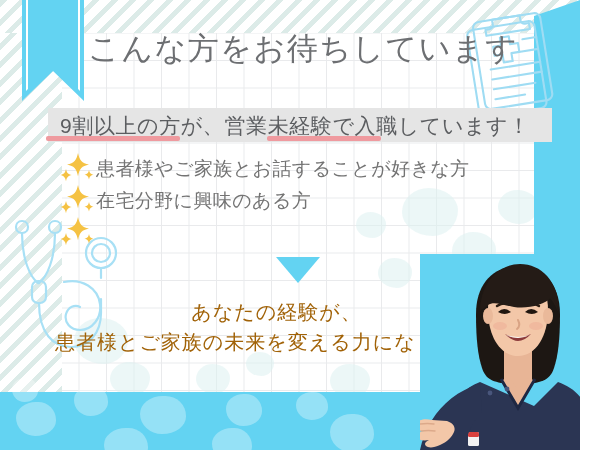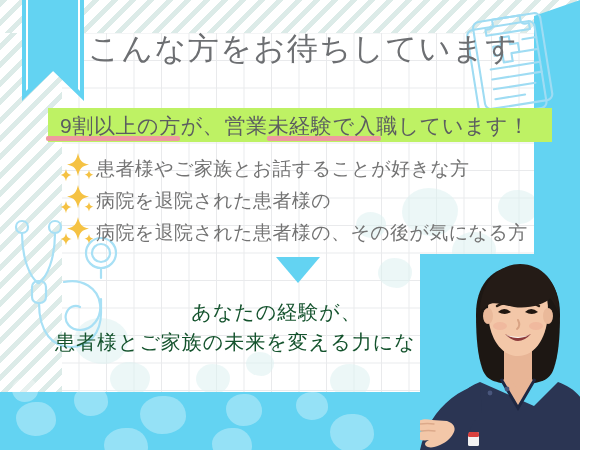--- a/index.html
+++ b/index.html
@@ -101,21 +101,21 @@
     font-size:31px;line-height:1;
     color:#6d6f72;
     letter-spacing:1.5px;
     font-weight:500;
     white-space:nowrap;
   }
 
   
   .banner{
     position:absolute;left:48px;top:108px;width:504px;height:34px;
-    background:#bef264;
+    background:#e5e5e5;
     display:flex;align-items:center;
   }
   .banner-text{
     position:relative;
     margin-left:12px;
     font-size:21px;line-height:1;
     color:#5b5d60;
     letter-spacing:.6px;
     white-space:nowrap;
     font-weight:500;
@@ -155,21 +155,21 @@
     border-top:26px solid #63d3f2;
   }
 
   
   .closing{
     position:absolute;left:0;top:297px;width:520px;
     text-align:center;
   }
   .closing .line{
     font-size:20px;line-height:30px;
-    color:#14532d;
+    color:#a16207;
     letter-spacing:1px;
     font-weight:500;
     white-space:nowrap;
     margin-left:15px;
   }
   .closing .line.l1{ padding-left:18px; }
 
   
   .nurse-wrap{
     position:absolute;right:0;bottom:0;width:160px;height:196px;
@@ -273,34 +273,33 @@
     <div class="bullet-row">
       <span class="spark">
         <svg width="36" height="32" viewBox="0 0 36 32">
           <g fill="#f5c243">
             <path d="M18 1 c1.6 7.6 3.8 10 11 11.6 c-7.2 1.6 -9.4 4 -11 11.6 c-1.6 -7.6 -3.8 -10 -11 -11.6 c7.2 -1.6 9.4 -4 11 -11.6 z"></path>
             <path d="M6 17 c.9 4 2 5.2 5.8 6.1 c-3.8 .9 -4.9 2.1 -5.8 6.1 c-.9 -4 -2 -5.2 -5.8 -6.1 c3.8 -.9 4.9 -2.1 5.8 -6.1 z"></path>
             <path d="M29 18 c.7 3.1 1.6 4 4.5 4.7 c-2.9 .7 -3.8 1.6 -4.5 4.7 c-.7 -3.1 -1.6 -4 -4.5 -4.7 c2.9 -.7 3.8 -1.6 4.5 -4.7 z"></path>
           </g>
         </svg>
       </span>
-      <span class="bullet-label">病院を退院された患者様の</span>
+      <span class="bullet-label">在宅分野に興味のある方</span>
     </div>
 
     <div class="bullet-row">
       <span class="spark">
         <svg width="36" height="32" viewBox="0 0 36 32">
           <g fill="#f5c243">
             <path d="M18 1 c1.6 7.6 3.8 10 11 11.6 c-7.2 1.6 -9.4 4 -11 11.6 c-1.6 -7.6 -3.8 -10 -11 -11.6 c7.2 -1.6 9.4 -4 11 -11.6 z"></path>
             <path d="M6 17 c.9 4 2 5.2 5.8 6.1 c-3.8 .9 -4.9 2.1 -5.8 6.1 c-.9 -4 -2 -5.2 -5.8 -6.1 c3.8 -.9 4.9 -2.1 5.8 -6.1 z"></path>
             <path d="M29 18 c.7 3.1 1.6 4 4.5 4.7 c-2.9 .7 -3.8 1.6 -4.5 4.7 c-.7 -3.1 -1.6 -4 -4.5 -4.7 c2.9 -.7 3.8 -1.6 4.5 -4.7 z"></path>
           </g>
         </svg>
       </span>
-      <span class="bullet-label">病院を退院された患者様の、その後が気になる方</span>
     </div>
 
   </div>
 
   <div class="triangle"></div>
 
   <div class="closing">
     <div class="line l1">あなたの経験が、</div>
     <div class="line">患者様とご家族の未来を変える力になります</div>
   </div>

